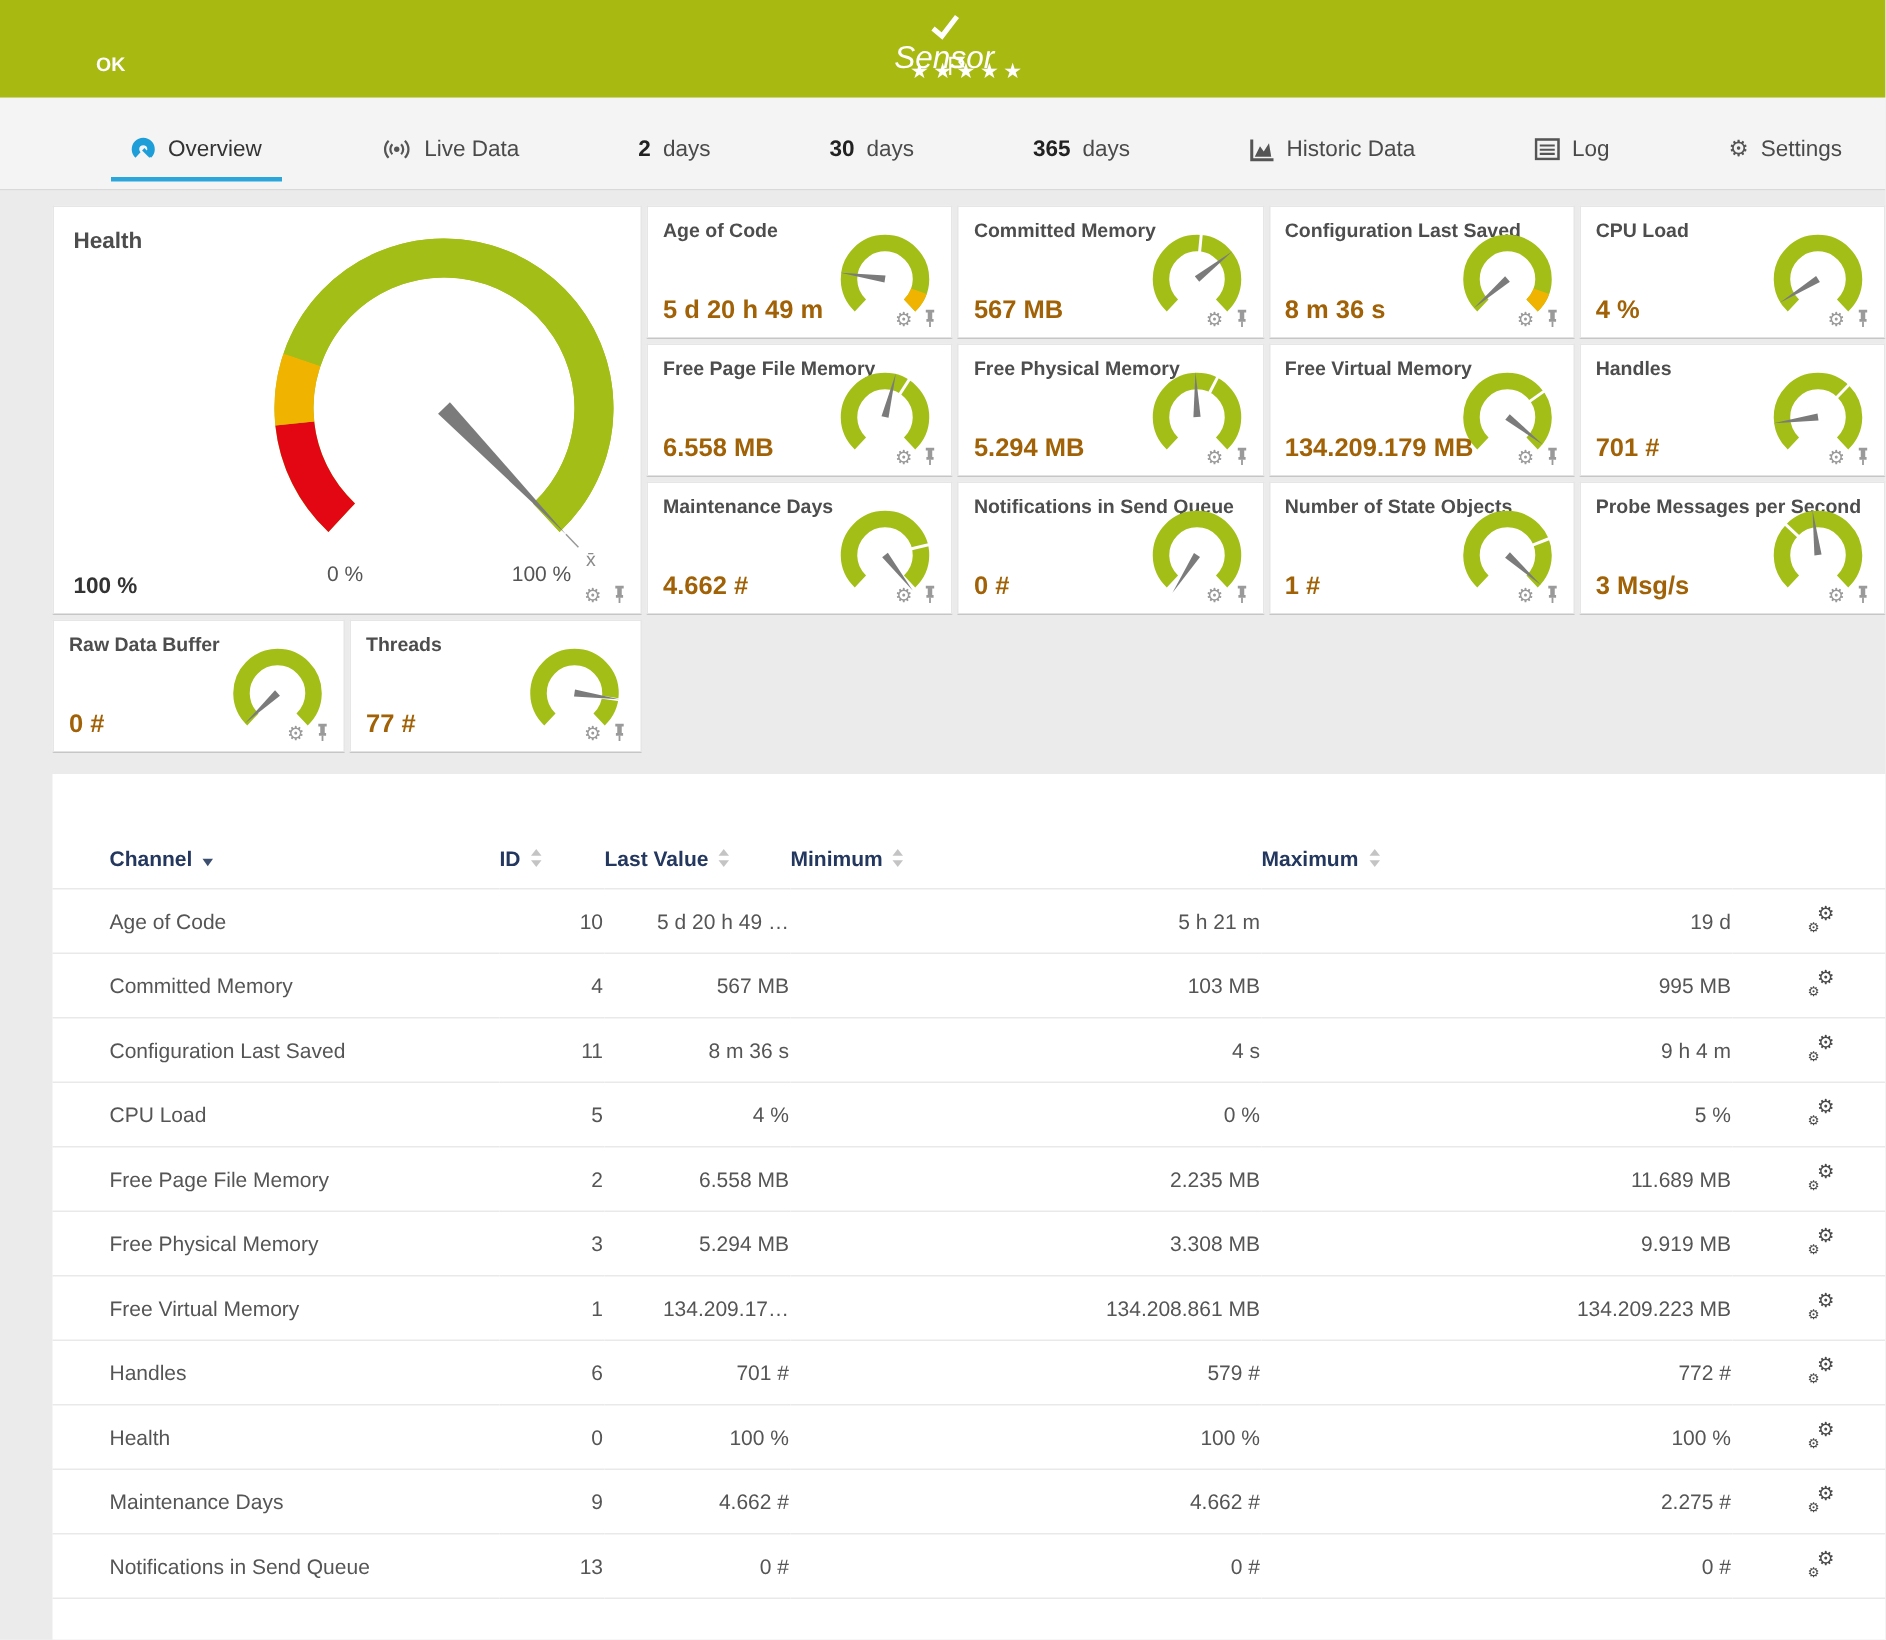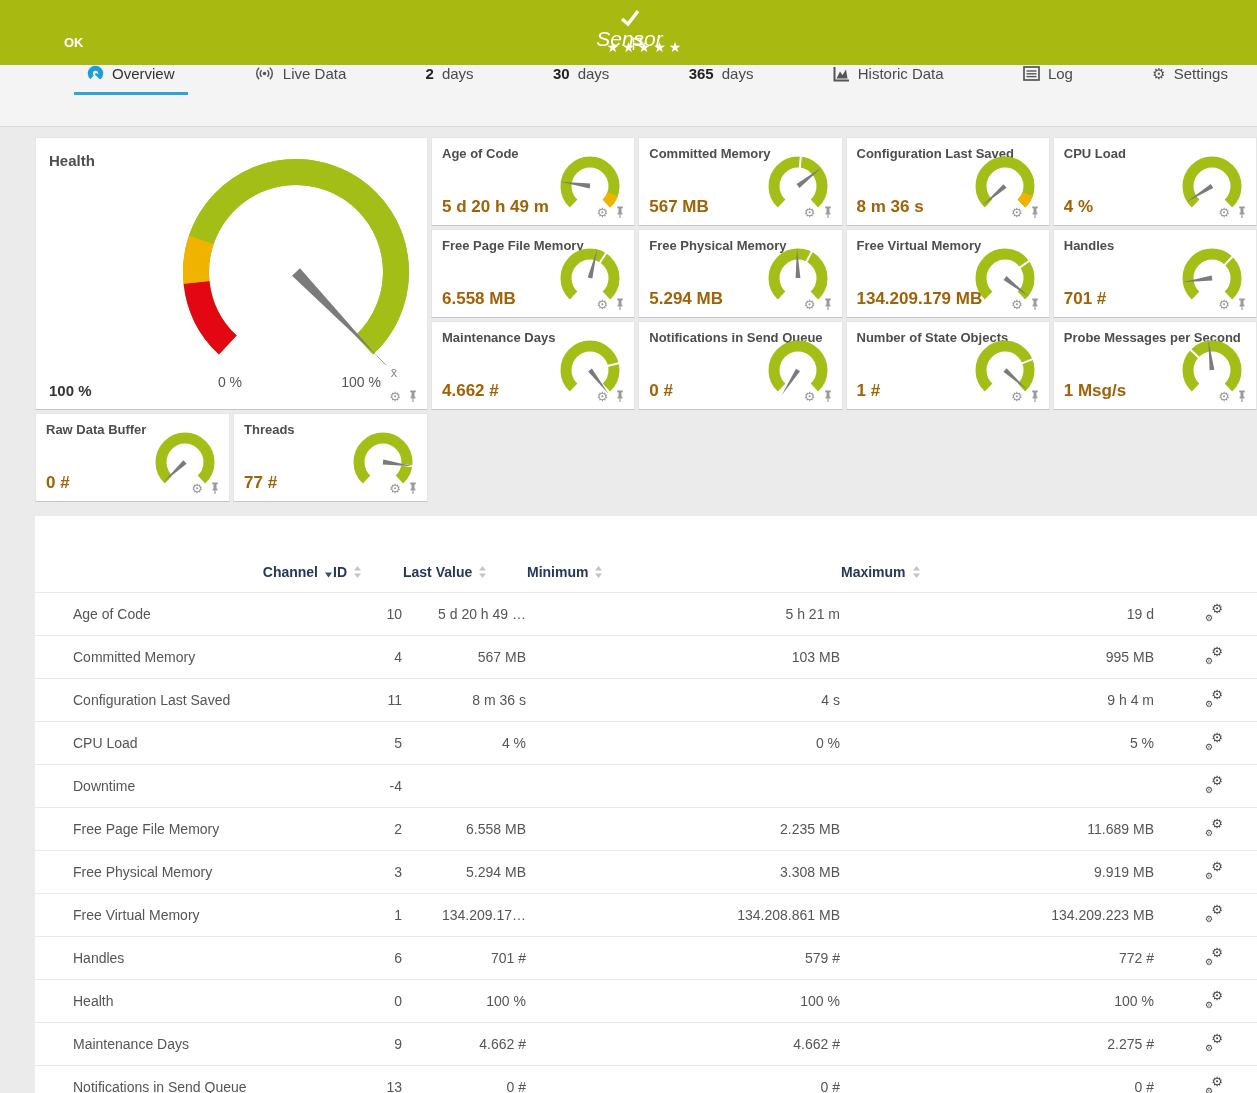--- a/index.html
+++ b/index.html
@@ -7,21 +7,21 @@
   .topbar{height:65px;background:#a8b912;position:relative;color:#fff;}
   .topbar-row{display:flex;align-items:center;padding:9px 0 0 12px;flex-direction:column;}
   .check-ic{margin-right:10px;display:inline-flex;}
   .kind{font-style:italic;font-size:21px;margin-right:10px;}
   .sensor-title{font-weight:bold;font-size:21px;}
   .flag-ic{margin:-14px 0 0 5px;display:inline-flex;}
   .stars{font-size:14px;letter-spacing:3px;margin:-12px 0 0 22px;}
   .status-ok{position:absolute;left:64px;top:35px;font-weight:bold;font-size:13px;}
 
   .tabbar{height:62px;background:#f4f4f4;border-bottom:1px solid #d9d9d9;display:flex;
-    align-items:flex-start;justify-content:space-between;padding:0 16px 0 74px;box-sizing:border-box;}
+    align-items:flex-end;justify-content:space-between;padding:0 16px 0 74px;box-sizing:border-box;}
   .tab{display:flex;align-items:center;gap:8px;font-size:15px;color:#4a4a4a;
     padding:0 13px 10px;border-bottom:3px solid transparent;margin-bottom:5px;cursor:pointer;white-space:nowrap;}
   .tab.active{border-bottom-color:#2aa6db;color:#333;}
   .tab b{color:#222;}
   .tab .tic{display:inline-flex;}
 
   .content{background:#ebebeb;padding:10px 0 0 35px;}
   .dash{display:flex;gap:3px;}
   .dash-left{width:393px;flex:none;}
   .panel{background:#fff;border:1px solid #e6e6e6;border-bottom:1px solid #c6c6c6;box-sizing:border-box;position:relative;}
@@ -39,21 +39,21 @@
   .mp-value{position:absolute;left:10px;bottom:8px;font-size:17px;font-weight:bold;color:#a16207;}
   .icon-tray{position:absolute;right:9px;bottom:6px;display:flex;gap:7px;align-items:center;color:#9a9a9a;}
   .gear-ch{font-size:13px;line-height:1;cursor:pointer;color:#9a9a9a;}
   .pin-ic{display:inline-flex;cursor:pointer;}
 
   .table-panel{background:#fff;margin-top:14px;padding-top:48px;min-height:620px;}
   table{width:100%;border-collapse:collapse;font-size:14px;table-layout:fixed;}
   col.c-ch{width:298px;}col.c-id{width:70px;}col.c-lv{width:124px;}
   col.c-min{width:314px;}col.c-max{width:314px;}col.c-gear{width:auto;}
   th{color:#24375e;font-weight:bold;text-align:left;padding:0 0 12px 0;border-bottom:1px solid #e9e9e9;}
-  th:first-child{text-align:right;padding-left:38px;}
+  th:first-child{text-align:left;padding-left:38px;}
   th .sort{margin-left:6px;vertical-align:-2px;display:inline-block;}
   td{color:#555;text-align:right;height:40px;vertical-align:middle;border-bottom:1px solid #e9e9e9;}
   td:first-child{text-align:left;padding-left:38px;}
   td.gear-cell,th.gear-cell{text-align:right;padding-right:34px;}
   .cogs{position:relative;display:inline-block;width:18px;height:16px;color:#4a4a4a;cursor:pointer;}
   .cog-a{position:absolute;right:0;top:-3px;font-size:13px;line-height:1;}
   .cog-b{position:absolute;left:0;bottom:-2px;font-size:9px;line-height:1;}
 </style>
 </head>
 <body>
@@ -460,21 +460,21 @@
             </span>
           </div>
         </div>
         <div class="panel mini-panel">
           <div class="mp-title">Probe Messages per Second</div>
     <div class="mp-gauge"><svg width="78" height="64" viewBox="0 0 78 64">
               <path d="M 22.6 51.6 A 24 24 0 1 1 55.4 51.6" fill="none" stroke="#a3bf17" stroke-width="11"></path>
               <line x1="26.289141211327745" y1="21.971530901464092" x2="16.846788968314065" y2="13.036096713980275" stroke="#fff" stroke-width="2"></line>
               <polygon points="36.617889236060826,34.29248642417235 35.34391969784558,4.223615450760338 41.382110763939174,33.70751357582765" fill="#7b7b7b"></polygon>
             </svg></div>
-    <div class="mp-value">1 Msg/s</div>
+    <div class="mp-value">3 Msg/s</div>
     <div class="icon-tray">
             <span class="gear-ch">⚙</span>
             <span class="pin-ic">
               <svg width="10" height="13" viewBox="0 0 10 13">
                 <g stroke="#9a9a9a">
                   <path d="M5 2 V7" stroke-width="3"></path>
                   <path d="M2.2 1.4 H7.8" stroke-width="1.8"></path>
                   <path d="M2.6 7.6 H7.4" stroke-width="1.8"></path>
                   <path d="M5 8.4 V12" stroke-width="1.2"></path>
                 </g>
@@ -546,28 +546,20 @@
           </tr>
           <tr>
             <td>CPU Load</td>
             <td>5</td>
             <td>4 %</td>
             <td>0 %</td>
             <td>5 %</td>
             <td class="gear-cell"><span class="cogs"><span class="cog-a">⚙</span><span class="cog-b">⚙</span></span></td>
           </tr>
           <tr>
-            <td>Downtime</td>
-            <td>-4</td>
-            <td></td>
-            <td></td>
-            <td></td>
-            <td class="gear-cell"><span class="cogs"><span class="cog-a">⚙</span><span class="cog-b">⚙</span></span></td>
-          </tr>
-          <tr>
             <td>Free Page File Memory</td>
             <td>2</td>
             <td>6.558 MB</td>
             <td>2.235 MB</td>
             <td>11.689 MB</td>
             <td class="gear-cell"><span class="cogs"><span class="cog-a">⚙</span><span class="cog-b">⚙</span></span></td>
           </tr>
           <tr>
             <td>Free Physical Memory</td>
             <td>3</td>

